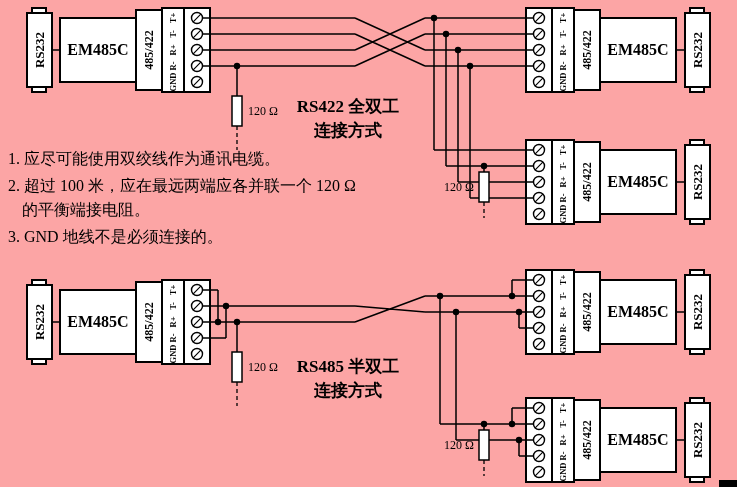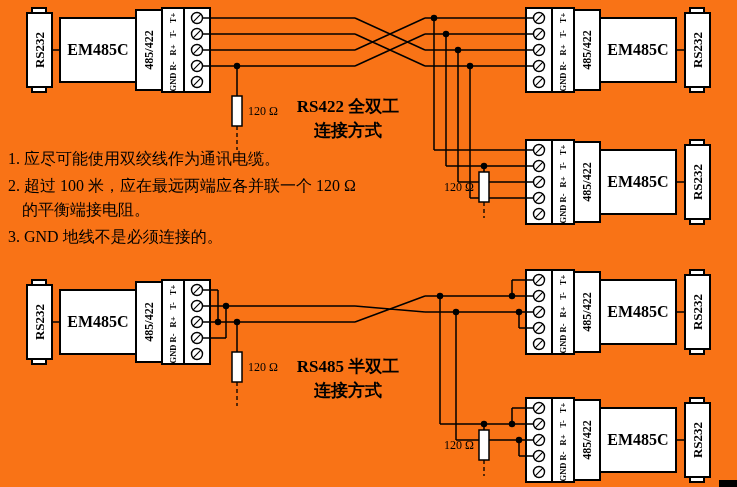--- a/index.html
+++ b/index.html
@@ -1,16 +1,16 @@
 <!DOCTYPE html>
 <html><head>
 <meta charset="utf-8">
 <style>
   html,body{margin:0;padding:0;background:#fff;}
-  .page{position:relative;width:737px;height:487px;background:#f97316;overflow:hidden;}
+  .page{position:relative;width:737px;height:487px;background:#fca5a5;overflow:hidden;}
   svg{display:block;}
   text{font-family:"Liberation Serif","DejaVu Serif",serif;fill:#000;}
   .box{fill:#ffffff;stroke:#000000;stroke-width:2;}
   .rbox{fill:#ffffff;stroke:#000000;stroke-width:1.5;}
   .wire{fill:none;stroke:#000000;stroke-width:1.5;}
   .thick{fill:none;stroke:#000000;stroke-width:2;}
   .screw{fill:#ffffff;stroke:#000000;stroke-width:1.4;}
   .slot{fill:none;stroke:#000000;stroke-width:1.2;}
   .dashed{fill:none;stroke:#000000;stroke-width:1.3;stroke-dasharray:4 3;}
   .dot{fill:#000000;}

